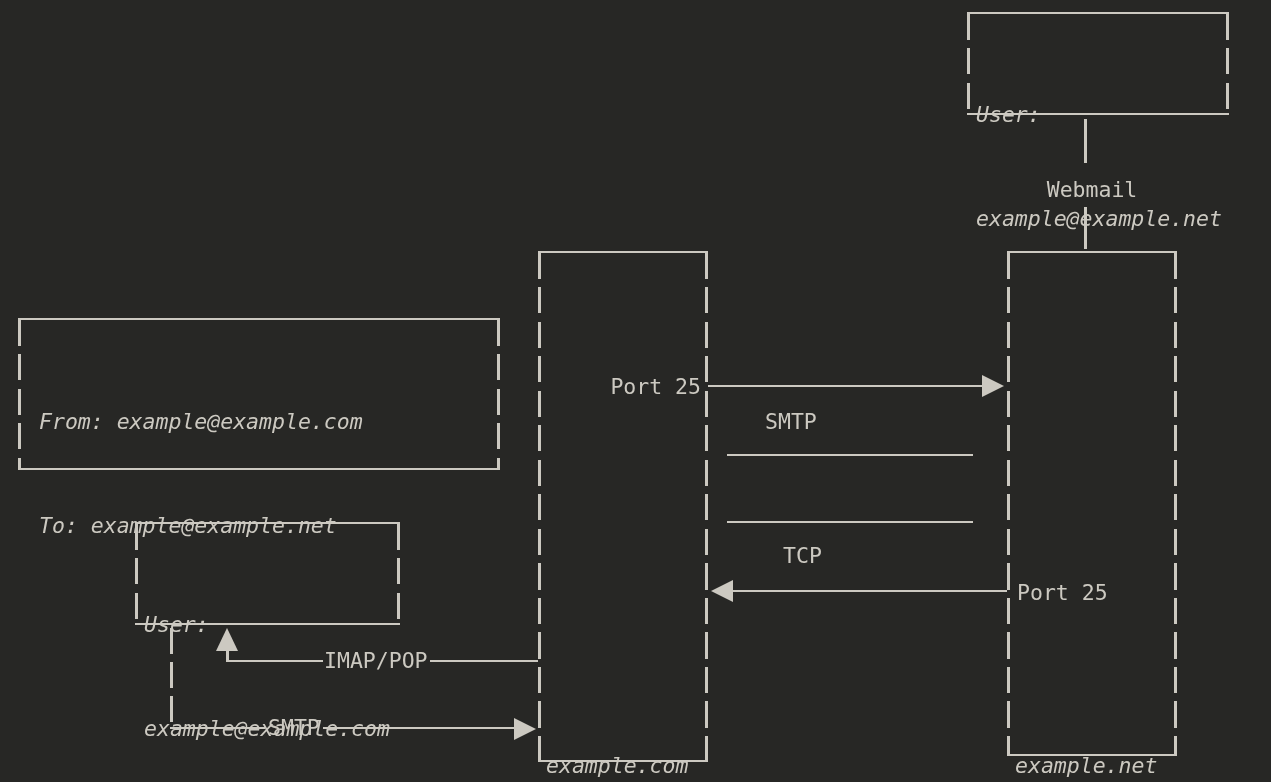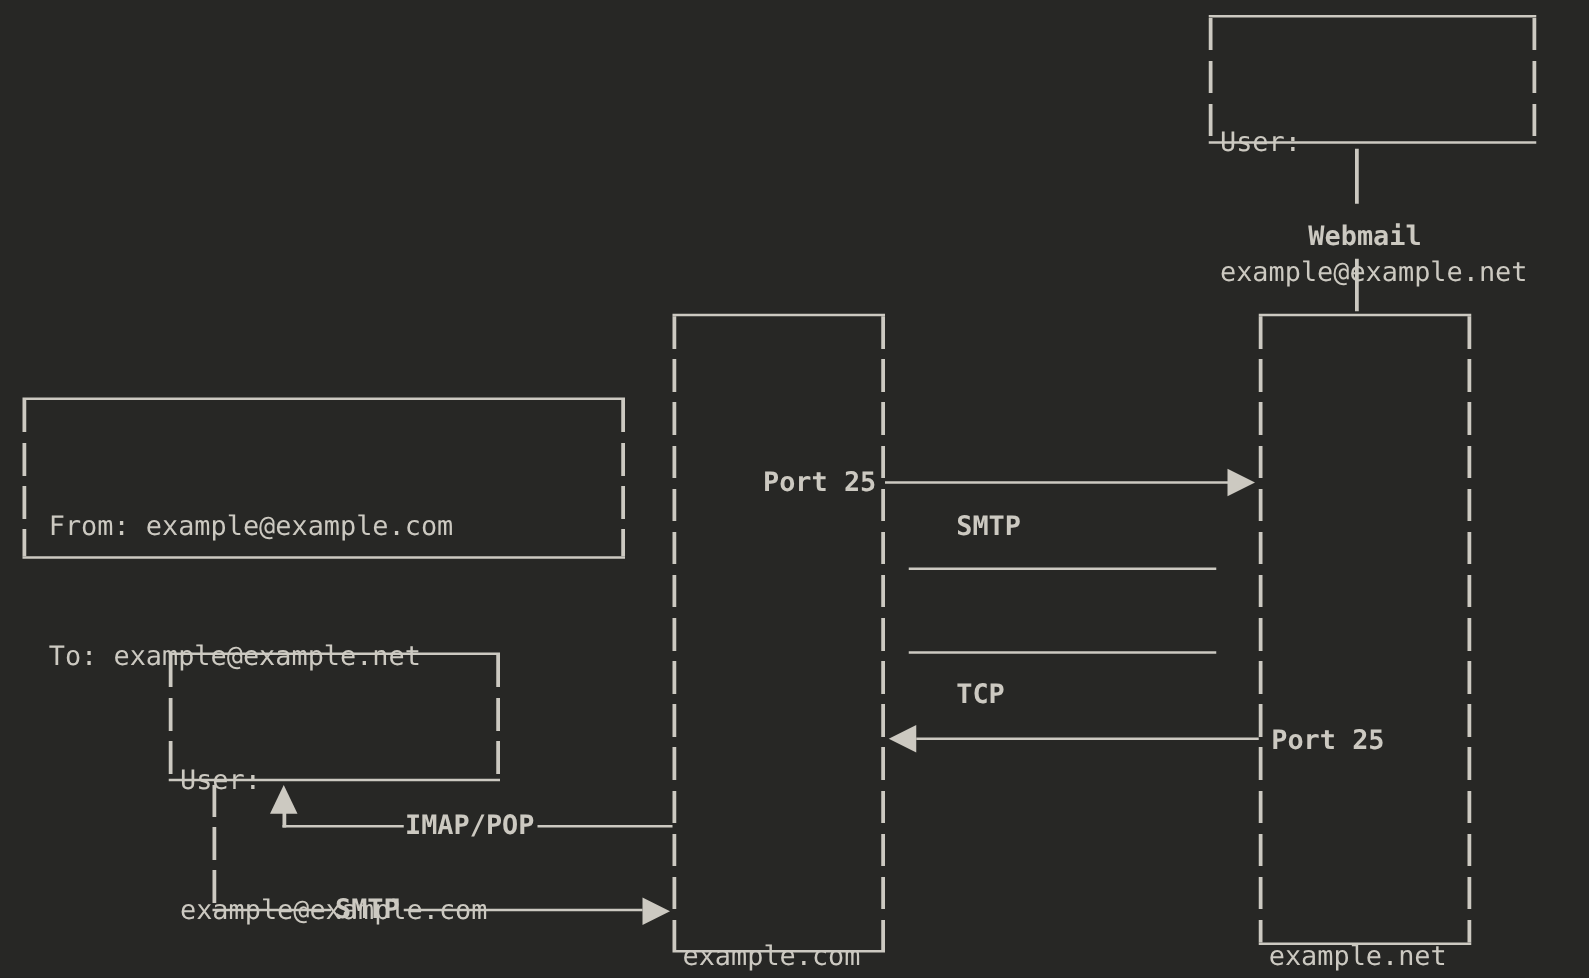--- a/index.html
+++ b/index.html
@@ -22,22 +22,22 @@
     border-bottom:2px solid var(--fg);
     box-sizing:border-box;
   }
   .edge{
     position:absolute;top:0;bottom:0;width:3px;
     background:repeating-linear-gradient(to bottom,var(--fg) 0 26px,transparent 26px 34.5px);
   }
   .edge.left{left:0}
   .edge.right{right:0}
   .lines{position:absolute;left:0;right:0;top:0;line-height:34.5px;white-space:pre;}
-  .line{white-space:pre;}
-  .lbl{position:absolute;line-height:34px;white-space:pre;font-weight:bold;}
+  .line{white-space:pre;font-style:italic;}
+  .lbl{position:absolute;line-height:34px;white-space:pre;}
   .hline{position:absolute;height:2px;background:var(--fg);}
   .vseg{position:absolute;width:3px;background:var(--fg);}
   .vdash{
     position:absolute;width:3px;
     background:repeating-linear-gradient(to bottom,var(--fg) 0 26px,transparent 26px 34px);
   }
   .tri-right{position:absolute;width:0;height:0;
     border-top:11px solid transparent;border-bottom:11px solid transparent;
     border-left:22px solid var(--fg);}
   .tri-left{position:absolute;width:0;height:0;
@@ -78,21 +78,21 @@
   <div class="box" style="left:538px;top:251px;width:170px;height:511px;">
     <div class="edge left"></div>
     <div class="edge right"></div>
     <div class="lbl" style="right:7px;top:117px;">Port 25</div>
     <div class="lines" style="top:427px;padding-left:8px;">
       <div class="line">example.com</div>
       
     </div>
   </div>
 
-  <div class="box" style="left:18px;top:318px;width:482px;height:129px;">
+  <div class="box" style="left:18px;top:318px;width:482px;height:152px;">
     <div class="edge left"></div>
     <div class="edge right"></div>
     <div class="lines" style="padding:16px 0 0 21px;">
       <div class="line">From: example@example.com</div>
       <div class="line">To: example@example.net</div>
     </div>
   </div>
 
   <div class="box" style="left:135px;top:522px;width:265px;height:103px;">
     <div class="edge left"></div>
@@ -102,21 +102,21 @@
       <div class="line">example@example.com</div>
     </div>
   </div>
 
   <div class="hline" style="left:708px;top:385px;width:276px;"></div>
   <div class="tri-right" style="left:982px;top:375px;"></div>
 
   <div class="lbl" style="left:765px;top:405px;">SMTP</div>
   <div class="hline" style="left:727px;top:454px;width:246px;"></div>
   <div class="hline" style="left:727px;top:521px;width:246px;"></div>
-  <div class="lbl" style="left:765px;top:539px;">TCP</div>
+  <div class="lbl" style="left:783px;top:539px;">TCP</div>
 
   <div class="tri-left" style="left:711px;top:580px;"></div>
   <div class="hline" style="left:733px;top:590px;width:274px;"></div>
 
   <div class="tri-up" style="left:216px;top:628px;"></div>
   <div class="vseg" style="left:226px;top:649px;height:13px;"></div>
   <div class="hline" style="left:226px;top:660px;width:97px;"></div>
   <div class="lbl" style="left:324px;top:644px;text-align:center;">IMAP/POP</div>
   <div class="hline" style="left:430px;top:660px;width:108px;"></div>
 

